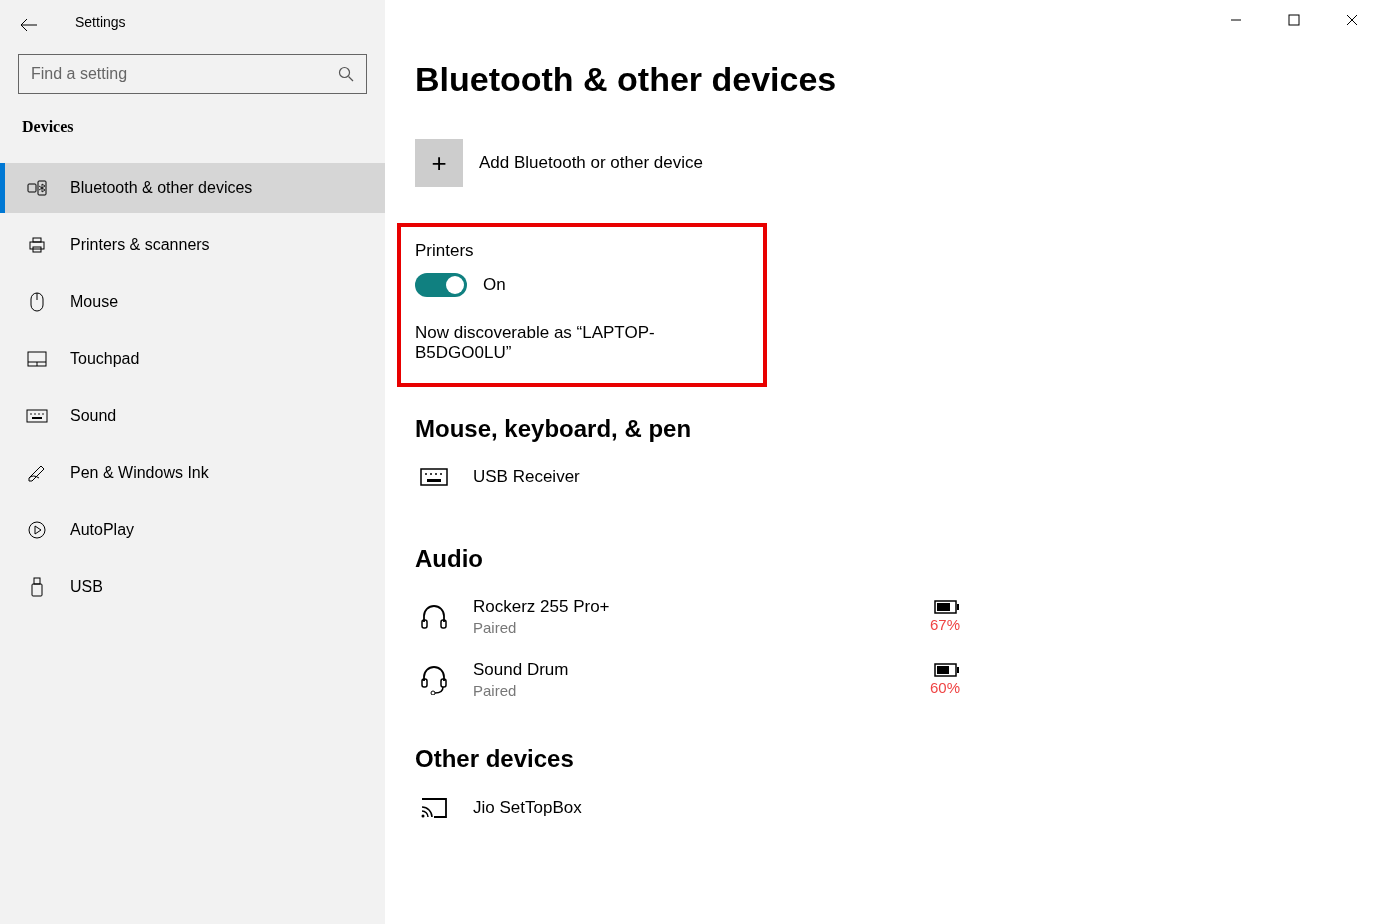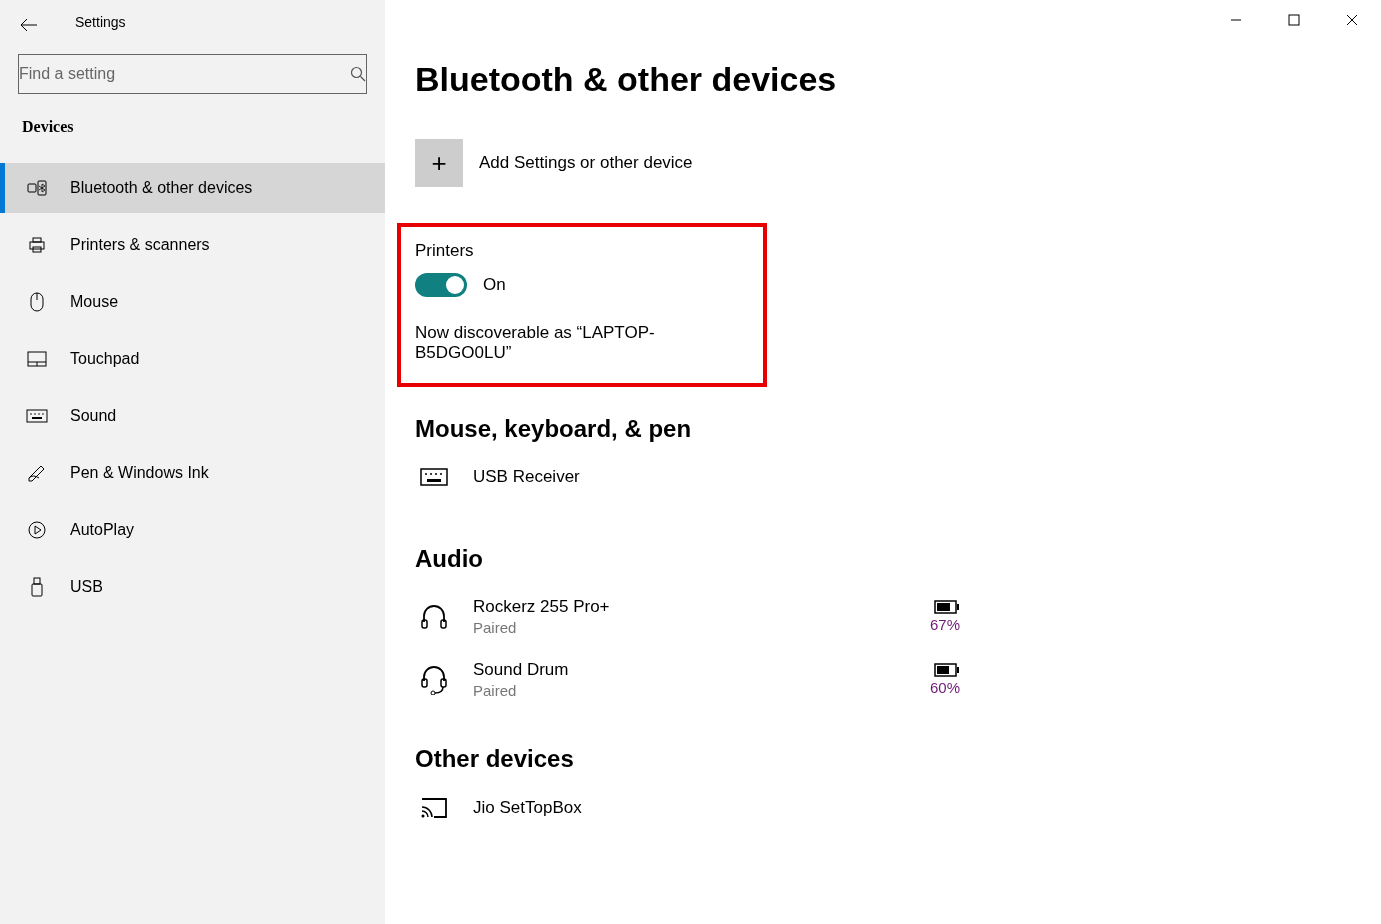--- a/index.html
+++ b/index.html
@@ -35,21 +35,21 @@
   padding: 12px 20px 16px 22px;
 }
 .home-row .icon { width: 20px; margin-right: 20px; }
 .home-row span { font-size: 16px; color: #000; }
 .search-box {
   margin: 0 18px 22px 18px;
   border: 1px solid #666;
   height: 40px;
   display: flex; align-items: center;
   background: #f2f2f2;
-  padding: 0 0;
+  padding: 0 12px;
 }
 .search-box input {
   flex: 1; border: none; background: transparent;
   font-size: 16px; color: #666; outline: none;
 }
 .search-box input::placeholder { color: #666; }
 .section-label {
   font-size: 16px; font-weight: 600;
   padding: 2px 22px 20px 22px;
   font-family: Liberation Serif, serif;
@@ -118,21 +118,21 @@
 }
 .device-row {
   display: flex; align-items: center;
   padding: 6px 0 18px 2px;
   width: 545px;
 }
 .device-icon { width: 34px; margin-right: 22px; display:flex; justify-content:center; }
 .device-info { flex: 1; }
 .device-name { font-size: 17px; }
 .device-status { font-size: 15px; color: #777; margin-top: 2px; }
-.battery-block { font-size: 15px; color: #701a75; }
+.battery-block { font-size: 15px; color: #ef4444; }
 .battery-block svg { display: block; margin-left: auto; margin-bottom: 2px; }
 .spacer { height: 40px; }
 .spacer-sm { height: 28px; }
 .win-controls {
   position: absolute; right: 0; top: 0;
   display: flex;
 }
 .win-btn {
   width: 58px; height: 40px;
   display:flex; align-items:center; justify-content:center;
@@ -253,21 +253,21 @@
       <span>USB</span>
     </div>
   </div>
 </div>
 
 <div class="main">
   <h1 class="page-title">Bluetooth &amp; other devices</h1>
 
   <div class="add-device">
     <div class="plus-box">+</div>
-    <span>Add Settings or other device</span>
+    <span>Add Bluetooth or other device</span>
   </div>
 
   <div class="highlight-box">
     <div class="bt-label">Printers</div>
     <div class="toggle-row">
       <div class="toggle"></div>
       <div class="toggle-state">On</div>
     </div>
     <div class="discoverable">Now discoverable as “LAPTOP-B5DGO0LU”</div>
   </div>

